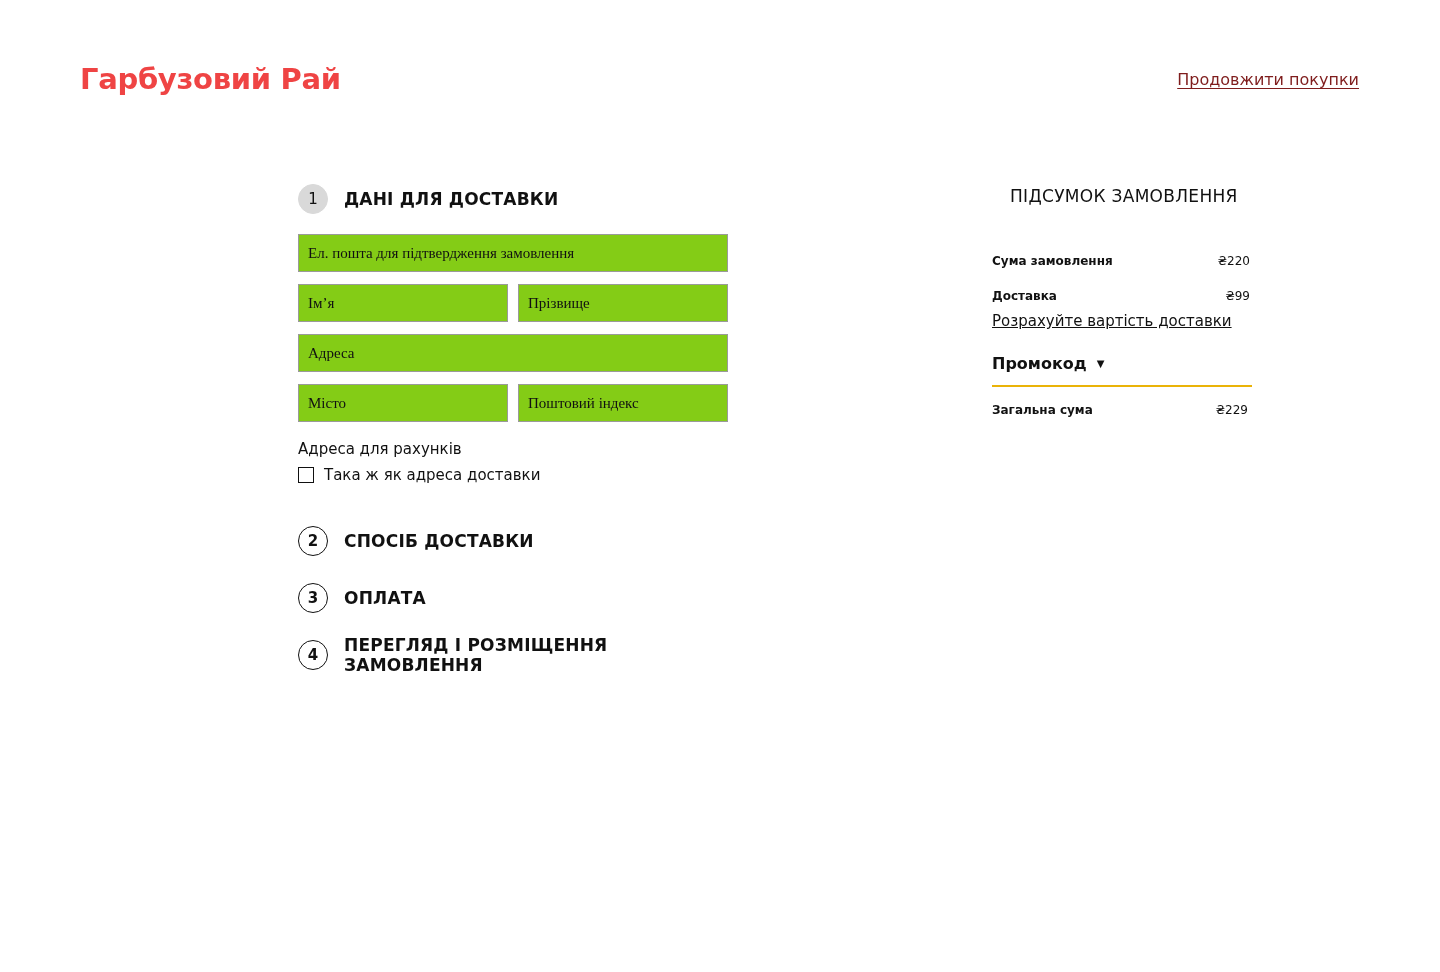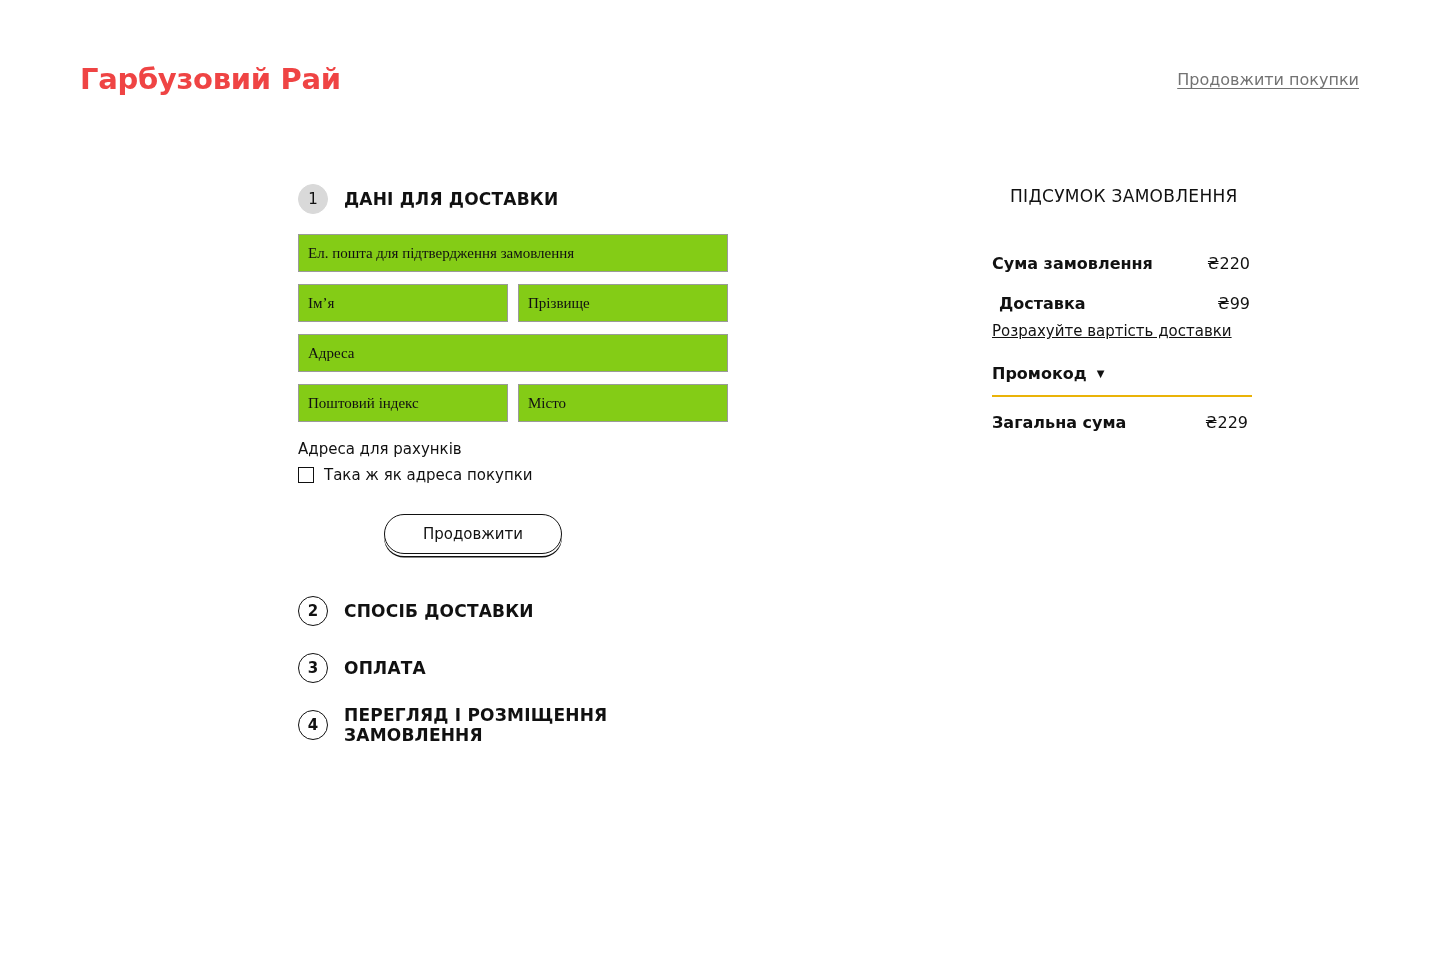--- a/index.html
+++ b/index.html
@@ -1,20 +1,20 @@
 <!DOCTYPE html>
 <html><head>
 <meta charset="utf-8">
 <style>
   * { box-sizing: border-box; margin: 0; padding: 0; }
   html, body { width: 1440px; height: 972px; background: #ffffff; overflow: hidden; }
   body { font-family: "DejaVu Sans", sans-serif; color: #111; position: relative; }
 
   .brand { position: absolute; left: 80px; top: 62px; font-size: 29px; font-weight: bold; letter-spacing: -0.3px; color: #ef4444; }
-  .continue-shopping { position: absolute; right: 81px; top: 70px; font-size: 16px; color: #737373; text-decoration: underline; text-underline-offset: 3px; cursor: pointer; }
+  .continue-shopping { position: absolute; right: 81px; top: 70px; font-size: 16px; color: #7f1d1d; text-decoration: underline; text-underline-offset: 3px; cursor: pointer; }
 
   .checkout { position: absolute; left: 298px; top: 184px; width: 430px; }
   .step-header { display: flex; align-items: center; height: 30px; }
   .step-num { width: 30px; height: 30px; border-radius: 50%; border: 1.5px solid #111; display: flex; align-items: center; justify-content: center; font-size: 15px; font-weight: bold; flex: none; }
   .step-num.active { background: #d9d9d9; border-color: #d9d9d9; font-weight: normal; }
   .step-title { margin-left: 16px; font-size: 17px; font-weight: bold; letter-spacing: 0.2px; }
 
   .form { margin-top: 20px; }
   .row { display: flex; gap: 10px; margin-bottom: 12px; }
   .field { flex: 1; height: 38px; border: 1.5px solid #9a9a9a; background: #84cc16; font-family: Liberation Serif, serif; font-size: 15px; padding: 0 9px; color: #111; outline: none; }
@@ -25,25 +25,25 @@
   .checkbox { width: 16px; height: 16px; border: 1.5px solid #111; background: #fff; flex: none; }
   .checkbox-label { margin-left: 10px; font-size: 15px; }
 
   .continue-btn { display: block; margin: 30px 0 0 86px; width: 178px; height: 40px; border: 1.5px solid #111; border-radius: 20px; background: #fff; box-shadow: 0 2px 0 0 #fff, 0 3.5px 0 0 #111; font-family: "DejaVu Sans", sans-serif; font-size: 15px; color: #111; cursor: pointer; }
 
   .steps-rest .step-header { margin-top: 27px; }
   .steps-rest .step-header:first-child { margin-top: 42px; }
 
   .summary { position: absolute; left: 992px; top: 186px; width: 260px; }
   .summary-title { font-size: 17px; font-weight: normal; letter-spacing: 0.3px; margin-left: 18px; }
-  .sum-row { display: flex; justify-content: space-between; font-size: 16px; font-weight: bold; }
+  .sum-row { display: flex; justify-content: space-between; font-size: 12px; font-weight: bold; }
   .sum-row .val { font-weight: normal; padding-right: 2px; }
   .sum-row.total .val { padding-right: 4px; }
   .r1 { margin-top: 48px; }
-  .r2 { margin-top: 21px; margin-left: 7px; }
+  .r2 { margin-top: 21px; }
   .calc-link { margin-top: 9px; font-size: 15px; text-decoration: underline; cursor: pointer; display: inline-block; }
   .promo { margin-top: 24px; font-size: 16px; font-weight: bold; display: flex; align-items: center; cursor: pointer; padding-bottom: 12px; border-bottom: 2px solid #eab308; }
   .promo .caret { font-size: 10px; margin-left: 10px; }
   .total { margin-top: 16px; }
 </style>
 </head>
 <body>
 
 <div class="brand">Гарбузовий Рай</div>
 <a class="continue-shopping">Продовжити покупки</a>
@@ -59,32 +59,31 @@
       <input class="field" placeholder="Ел. пошта для підтвердження замовлення" style="">
     </div>
     <div class="row">
       <input class="field" placeholder="Ім’я" style="">
       <input class="field" placeholder="Прізвище" style="">
     </div>
     <div class="row">
       <input class="field" placeholder="Адреса" style="">
     </div>
     <div class="row">
+      <input class="field" placeholder="Місто" style="">
       <input class="field" placeholder="Поштовий індекс" style="">
-      <input class="field" placeholder="Місто" style="">
     </div>
   </div>
 
   <div class="billing-label">Адреса для рахунків</div>
   <div class="checkbox-row">
     <span class="checkbox"></span>
-    <span class="checkbox-label">Така ж як адреса покупки</span>
+    <span class="checkbox-label">Така ж як адреса доставки</span>
   </div>
 
-  <button class="continue-btn">Продовжити</button>
 
   <div class="steps-rest">
     <div class="step-header">
       <span class="step-num">2</span>
       <span class="step-title">СПОСІБ ДОСТАВКИ</span>
     </div>
     <div class="step-header">
       <span class="step-num">3</span>
       <span class="step-title">ОПЛАТА</span>
     </div>

